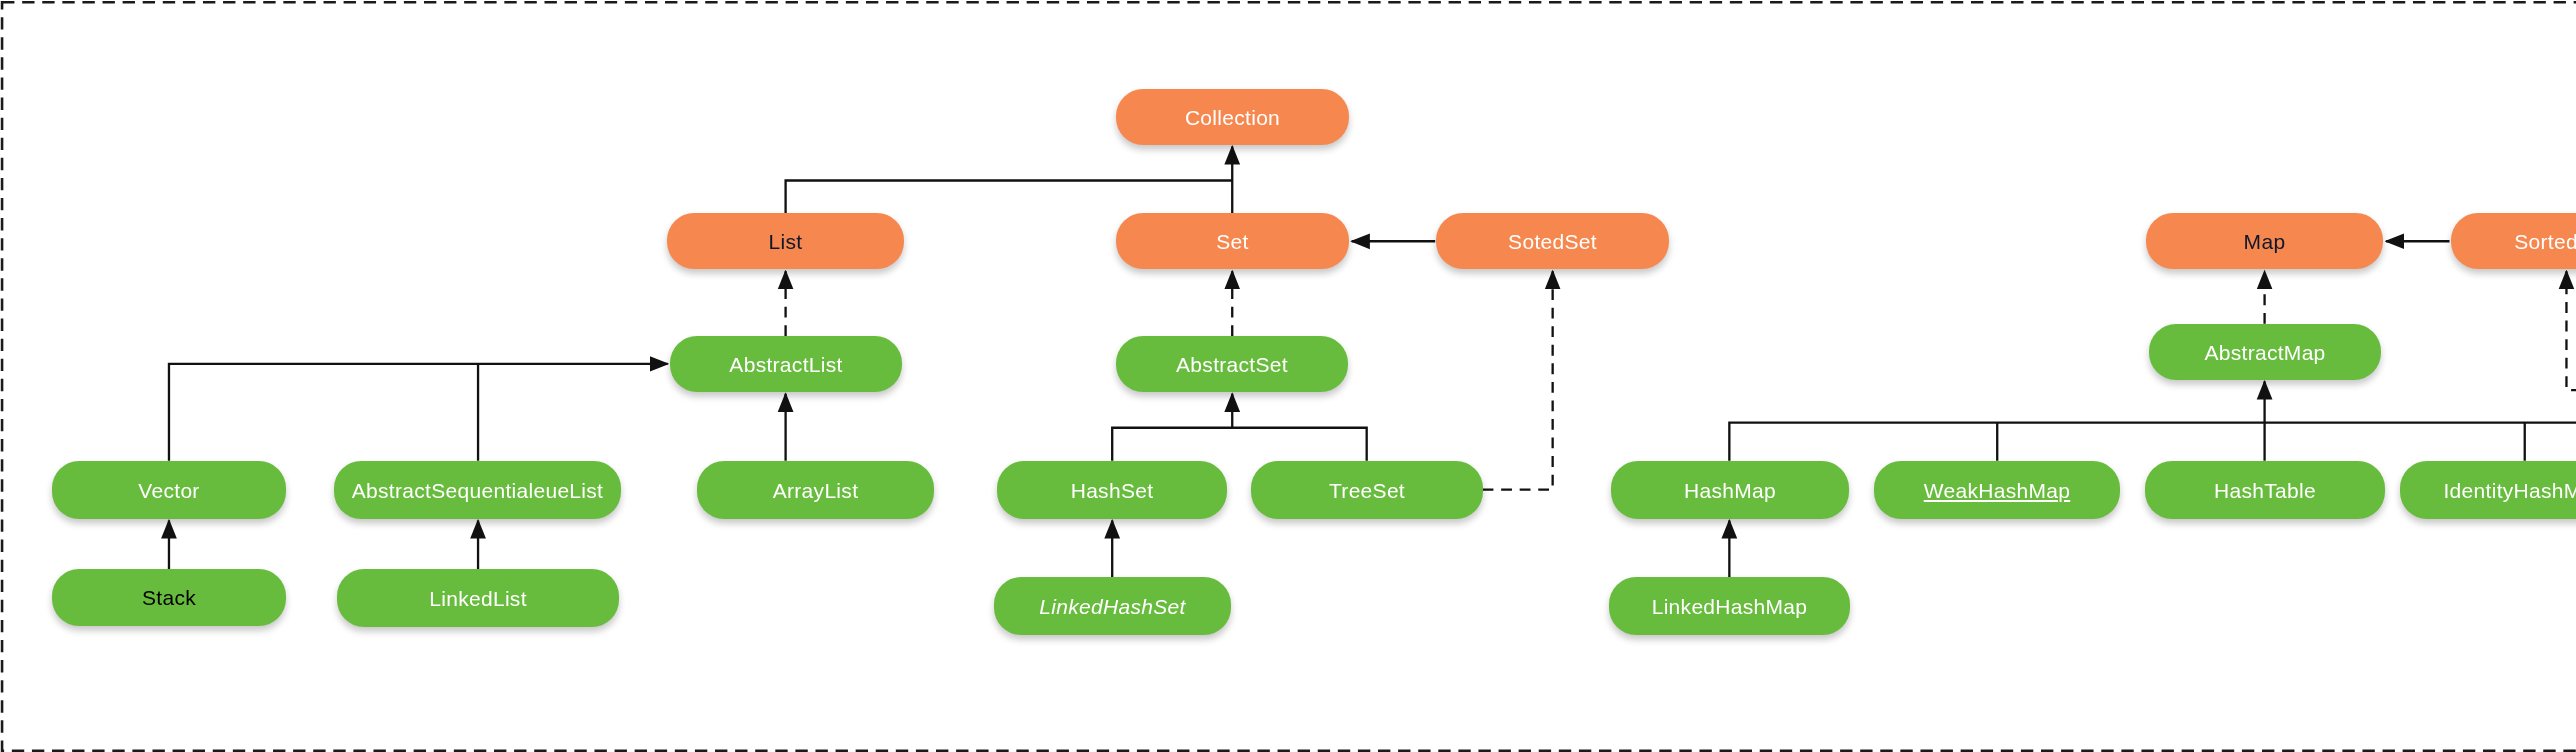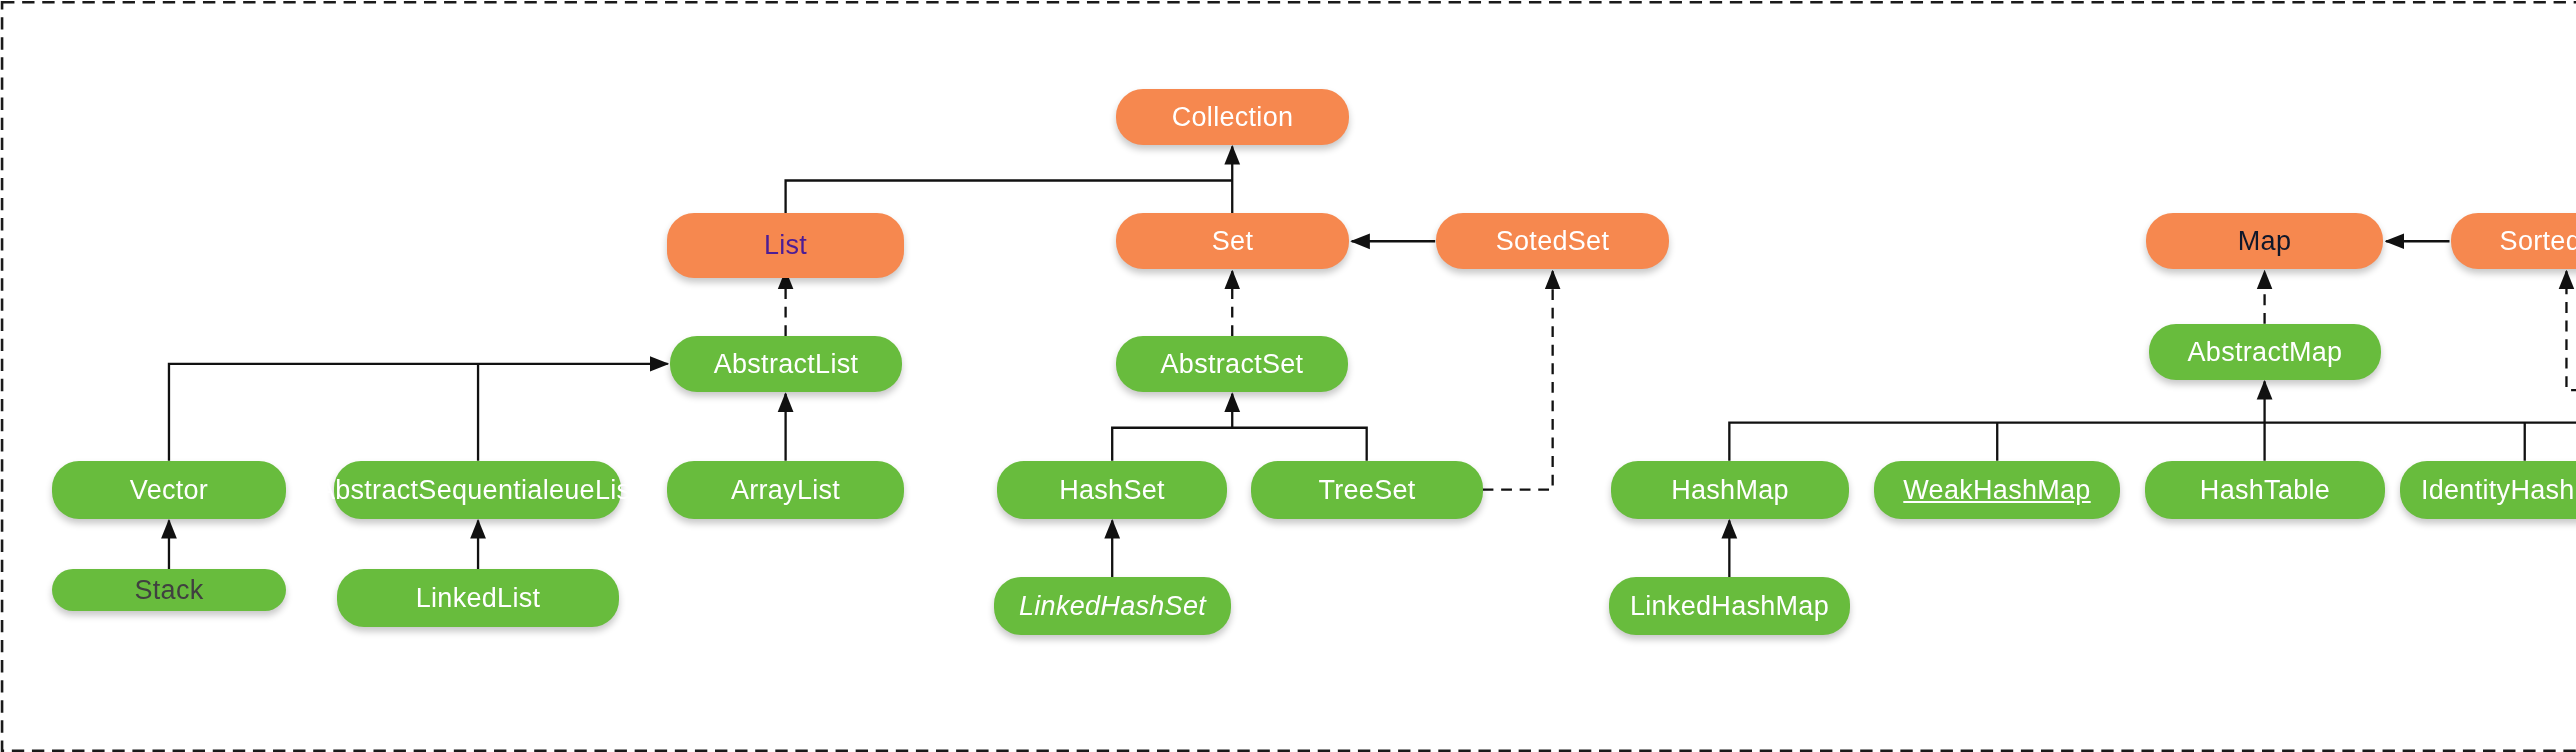--- a/index.html
+++ b/index.html
@@ -21,21 +21,21 @@
     width: 100%; height: 100%;
     display: block;
   }
   .node {
     position: absolute;
     display: flex;
     align-items: center;
     justify-content: center;
     border-radius: 27px;
     color: #ffffff;
-    font-size: 27px;
+    font-size: 21px;
     line-height: 1;
     letter-spacing: 0.3px;
     box-shadow: 0 4.6px 7.2px rgba(0,0,0,0.22);
     cursor: default;
     white-space: nowrap;
     user-select: none;
   }
   .node .node-label {
     padding: 0 9.3px;
   }
@@ -88,21 +88,21 @@
         <polyline points="2392,652 2392,526" class="edge dashed" marker-end="url(#arrowhead)"></polyline>
         <polyline points="4396,628 4396,526" class="edge dashed" marker-end="url(#arrowhead)"></polyline>
         <polyline points="2878,950 3014,950 3014,526" class="edge dashed" marker-end="url(#arrowhead)"></polyline>
         <polyline points="5617,950 5650,950 5650,757 4982,757 4982,526" class="edge dashed" marker-end="url(#arrowhead)"></polyline>
       </g>
   </svg>
   <div id="nodes">
       <div class="node" style="left: 1116px; top: 89px; width: 233px; height: 56px; background: rgb(246, 136, 79); color: rgb(255, 255, 255);">
         <span class="node-label">Collection</span>
       </div>
-      <div class="node" style="left: 667px; top: 213px; width: 237px; height: 65px; background: rgb(246, 136, 79); color: #4c1d95;">
+      <div class="node" style="left: 667px; top: 213px; width: 237px; height: 56px; background: rgb(246, 136, 79); color: #0f172a;">
         <span class="node-label">List</span>
       </div>
       <div class="node" style="left: 1116px; top: 213px; width: 233px; height: 56px; background: rgb(246, 136, 79); color: rgb(255, 255, 255);">
         <span class="node-label">Set</span>
       </div>
       <div class="node" style="left: 1436px; top: 213px; width: 233px; height: 56px; background: rgb(246, 136, 79); color: rgb(255, 255, 255);">
         <span class="node-label">SotedSet</span>
       </div>
       <div class="node" style="left: 2146px; top: 213px; width: 237px; height: 56px; background: rgb(246, 136, 79); color: #0f172a;">
         <span class="node-label">Map</span>
@@ -118,42 +118,42 @@
       </div>
       <div class="node" style="left: 2149px; top: 324px; width: 232px; height: 56px; background: rgb(104, 188, 61); color: rgb(255, 255, 255);">
         <span class="node-label">AbstractMap</span>
       </div>
       <div class="node" style="left: 52px; top: 461px; width: 234px; height: 58px; background: rgb(104, 188, 61); color: rgb(255, 255, 255);">
         <span class="node-label">Vector</span>
       </div>
       <div class="node" style="left: 334px; top: 461px; width: 287px; height: 58px; background: rgb(104, 188, 61); color: rgb(255, 255, 255);">
         <span class="node-label">AbstractSequentialeueList</span>
       </div>
-      <div class="node" style="left: 667px; top: 461px; width: 237px; height: 58px; background: rgb(104, 188, 61); color: rgb(255, 255, 255);">
+      <div class="node" style="left: 697px; top: 461px; width: 237px; height: 58px; background: rgb(104, 188, 61); color: rgb(255, 255, 255);">
         <span class="node-label">ArrayList</span>
       </div>
       <div class="node" style="left: 997px; top: 461px; width: 230px; height: 58px; background: rgb(104, 188, 61); color: rgb(255, 255, 255);">
         <span class="node-label">HashSet</span>
       </div>
       <div class="node" style="left: 1251px; top: 461px; width: 232px; height: 58px; background: rgb(104, 188, 61); color: rgb(255, 255, 255);">
         <span class="node-label">TreeSet</span>
       </div>
       <div class="node" style="left: 1611px; top: 461px; width: 238px; height: 58px; background: rgb(104, 188, 61); color: rgb(255, 255, 255);">
         <span class="node-label">HashMap</span>
       </div>
       <div class="node" style="left: 1874px; top: 461px; width: 246px; height: 58px; background: rgb(104, 188, 61); color: rgb(255, 255, 255); text-decoration: underline;">
         <span class="node-label">WeakHashMap</span>
       </div>
       <div class="node" style="left: 2145px; top: 461px; width: 240px; height: 58px; background: rgb(104, 188, 61); color: rgb(255, 255, 255);">
         <span class="node-label">HashTable</span>
       </div>
       <div class="node" style="left: 2400px; top: 461px; width: 249px; height: 58px; background: rgb(104, 188, 61); color: rgb(255, 255, 255);">
         <span class="node-label">IdentityHashMap</span>
       </div>
-      <div class="node" style="left: 52px; top: 569px; width: 234px; height: 42px; background: rgb(104, 188, 61); color: #404040;">
+      <div class="node" style="left: 52px; top: 569px; width: 234px; height: 57px; background: rgb(104, 188, 61); color: #000000;">
         <span class="node-label">Stack</span>
       </div>
       <div class="node" style="left: 337px; top: 569px; width: 282px; height: 58px; background: rgb(104, 188, 61); color: rgb(255, 255, 255);">
         <span class="node-label">LinkedList</span>
       </div>
       <div class="node" style="left: 994px; top: 577px; width: 237px; height: 58px; background: rgb(104, 188, 61); color: rgb(255, 255, 255); font-style: italic;">
         <span class="node-label">LinkedHashSet</span>
       </div>
       <div class="node" style="left: 1609px; top: 577px; width: 241px; height: 58px; background: rgb(104, 188, 61); color: rgb(255, 255, 255);">
         <span class="node-label">LinkedHashMap</span>

